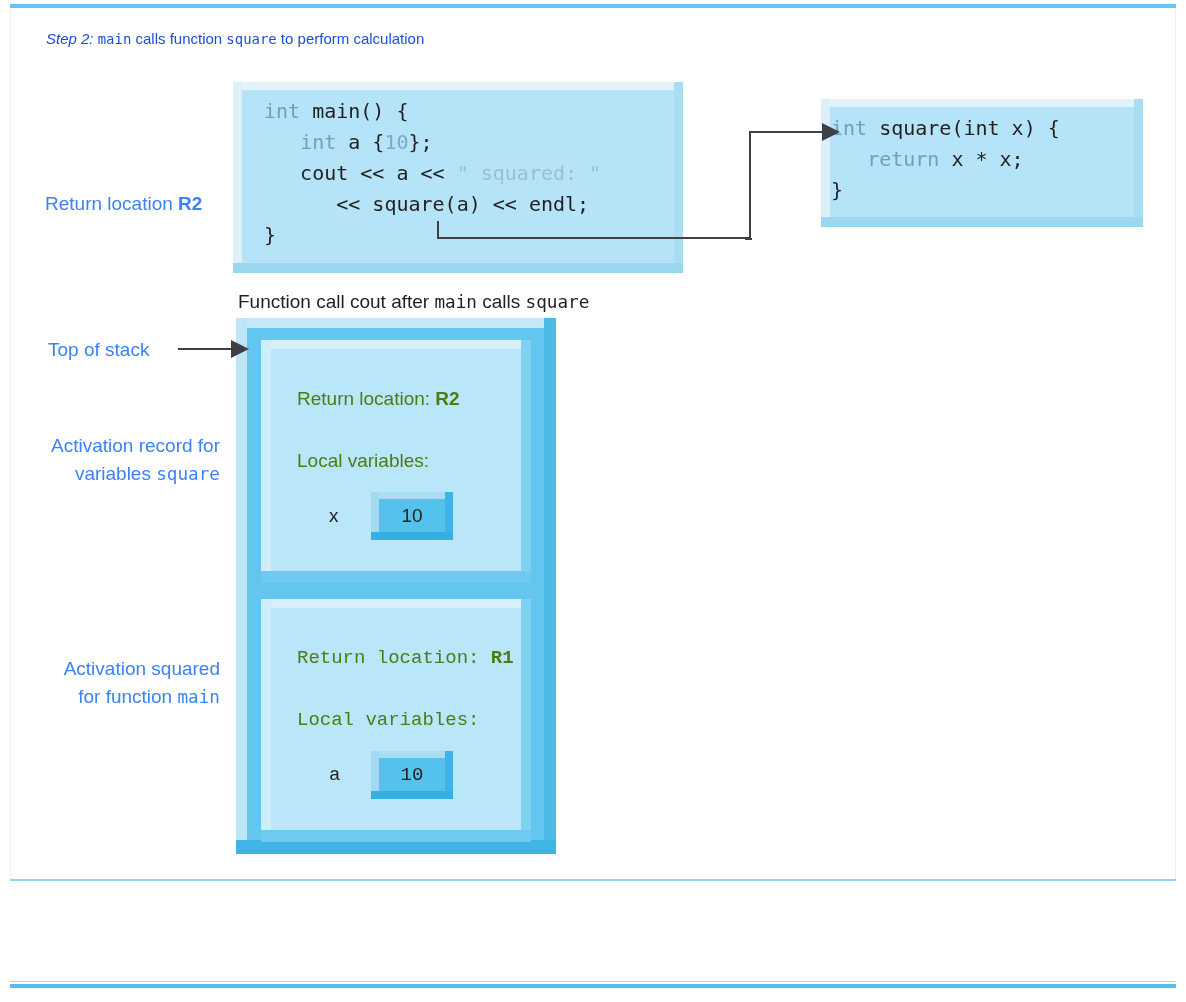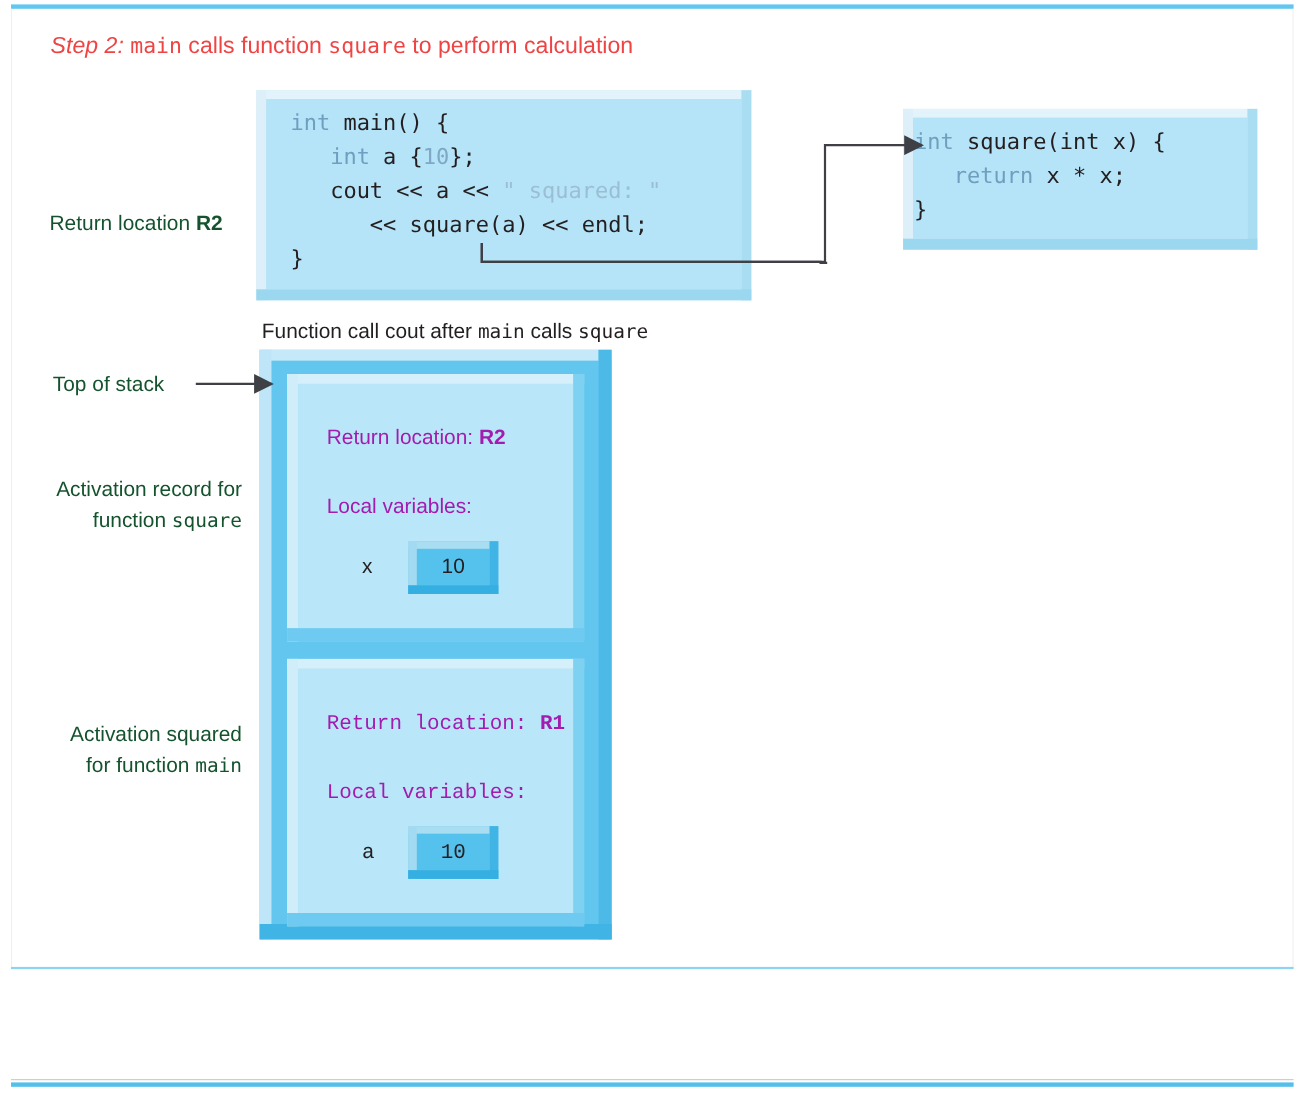--- a/index.html
+++ b/index.html
@@ -51,23 +51,23 @@
     position: absolute;
     left: 1175px; top: 8px;
     width: 1px; height: 872px;
     background: #f0f0f0;
   }
 
   
   .caption {
     position: absolute;
     left: 46px; top: 30px;
-    font-size: 21px;
+    font-size: 15px;
     white-space: nowrap;
-    color: #ef4444;
+    color: #1d4ed8;
   }
   .caption .stepword { font-style: italic; }
   .mono {
     font-family: "DejaVu Sans Mono", monospace;
     font-size: 0.93em;
   }
 
   
   .codebox {
     position: absolute;
@@ -169,21 +169,21 @@
   .record .r-inner {
     position: absolute;
     left: 10px; top: 9px; right: 10px; bottom: 12px;
     background: #b9e6f9;
   }
   .record .r-line {
     position: absolute;
     left: 36px;
     font-size: 19px;
     white-space: nowrap;
-    color: #a21caf;
+    color: #4d7c0f;
   }
   .record .r-line b { font-weight: bold; }
 
   
   .valbox {
     position: absolute;
     width: 82px; height: 48px;
   }
   .valbox .v-face { position: absolute; inset: 0; background: #63c6ef; }
   .valbox .v-hl-top { position: absolute; left:0; top:0; right:0; height:7px; background:#a9ddf1; }
@@ -201,21 +201,21 @@
   .varname {
     position: absolute;
     font-size: 19px;
     color: #231f20;
   }
 
   
   .label {
     position: absolute;
     font-size: 19px;
-    color: #14532d;
+    color: #3b82f6;
     white-space: nowrap;
   }
   .label.two-line {
     white-space: normal;
     text-align: right;
     line-height: 28px;
   }
   .label b { font-weight: bold; }
 
   svg.overlay {
@@ -260,21 +260,21 @@
   <div class="face"></div>
   <pre style="left:10px; top:14px;"><span class="kw">int</span><span> square(int x) {</span>
 <span>   </span><span class="kw">return</span><span> x * x;</span>
 <span>}</span></pre>
 </div>
 
 <div class="label" style="left:45px; top:193px;"><span>Return location </span><b>R2</b></div>
 
 <div class="label" style="left:48px; top:339px;">Top of stack</div>
 
-<div class="label two-line" style="left:8px; top:432px; width:212px;"><span>Activation record for</span><br><span>function </span><span class="mono">square</span></div>
+<div class="label two-line" style="left:8px; top:432px; width:212px;"><span>Activation record for</span><br><span>variables </span><span class="mono">square</span></div>
 
 <div class="label two-line" style="left:8px; top:655px; width:212px;"><span>Activation squared</span><br><span>for function </span><span class="mono">main</span></div>
 
 <div class="stack-title"><span>Function call cout after </span><span class="mono">main</span><span> calls </span><span class="mono">square</span></div>
 
 <div class="stack-outer">
   <div class="so-face"></div>
   <div class="so-hl-top"></div>
   <div class="so-hl-left"></div>
   <div class="so-sh-right"></div>

